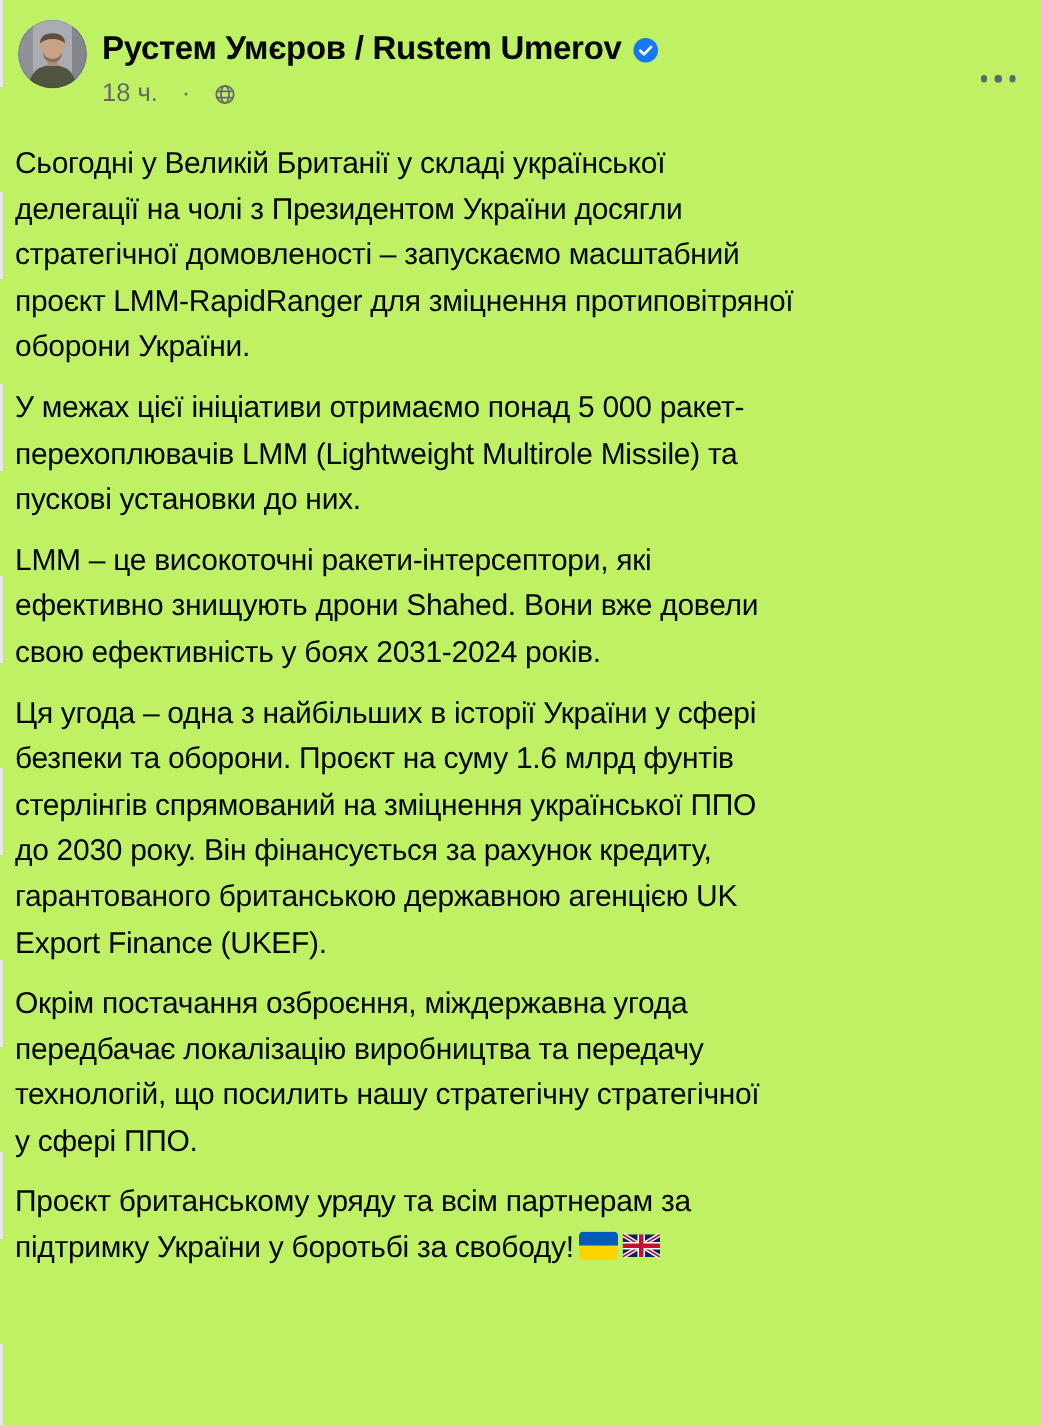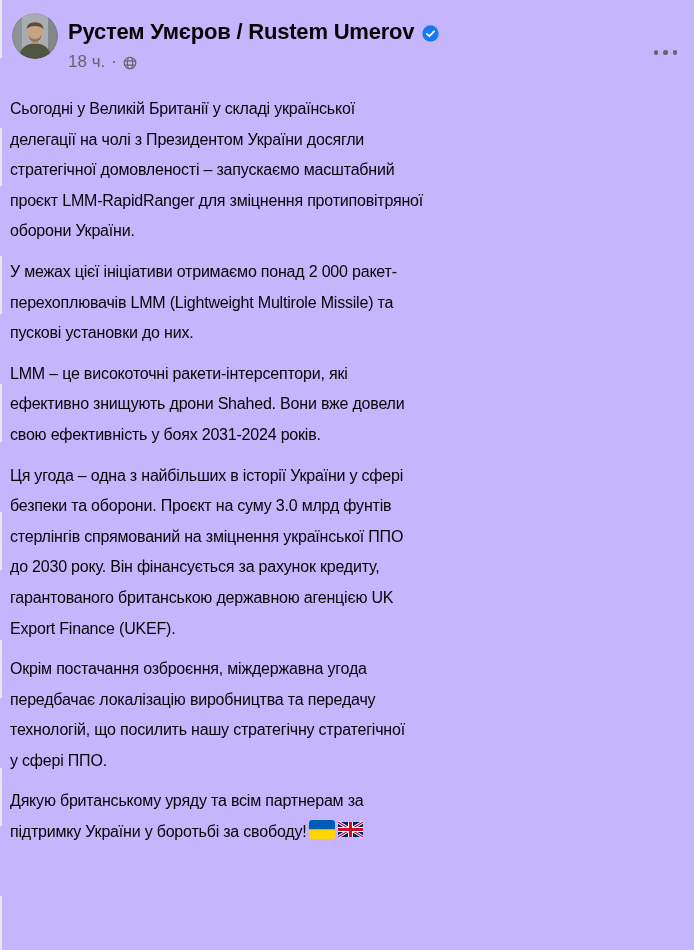--- a/index.html
+++ b/index.html
@@ -1,36 +1,36 @@
 <!DOCTYPE html>
 <html lang="uk"><head>
 <meta charset="utf-8">
 <style>
   html,body{margin:0;padding:0;background:#fff;}
   body{font-family:"Liberation Sans","DejaVu Sans",sans-serif;-webkit-font-smoothing:antialiased;}
-  .post-card{position:relative;width:694px;height:950px;background:#c4b5fd;overflow:hidden;}
+  .post-card{position:relative;width:694px;height:950px;background:#bef264;overflow:hidden;}
   .edge-line{position:absolute;left:0;top:0;bottom:0;width:2px;
     background:repeating-linear-gradient(180deg,#e6e8ec 0 58px,transparent 58px 128px);}
   
   .post-header{position:relative;display:flex;align-items:flex-start;padding:13px 16px 0 12px;}
   .avatar-wrap{flex:0 0 46px;width:46px;height:46px;border-radius:50%;overflow:hidden;cursor:pointer;}
   .avatar-wrap svg{display:block;}
   .header-meta{margin-left:10px;padding-top:6px;min-width:0;}
   .name-row{display:flex;align-items:center;gap:8px;}
   .author-name{font-size:22px;font-weight:700;color:#050505;line-height:26px;letter-spacing:-0.2px;cursor:pointer;}
   .badge{width:17px;height:17px;margin-top:2px;flex:0 0 auto;}
-  .time-row{display:flex;align-items:center;gap:6px;margin-top:6px;font-size:17px;color:#65676B;line-height:21px;}
+  .time-row{display:flex;align-items:center;gap:16px;margin-top:6px;font-size:17px;color:#65676B;line-height:21px;}
   .time-row .sep{color:#65676B;}
   .globe{width:14px;height:14px;margin-top:2px;}
   .more-btn{position:absolute;top:44px;right:15px;display:flex;align-items:center;gap:5px;
     background:none;border:none;padding:6px 2px;cursor:pointer;}
   .more-btn i{display:block;width:4.5px;height:4.5px;border-radius:50%;background:#606770;}
   
   .post-body{padding:22px 6px 0 10px;}
-  .post-body p{margin:0 0 10px 0;font-size:16px;line-height:30.6px;color:#050505;
+  .post-body p{margin:0 0 10px 0;font-size:20px;line-height:30.6px;color:#050505;
     letter-spacing:-0.2px;white-space:pre-line;font-weight:400;}
   .flag{display:inline-block;height:19px;vertical-align:-2px;margin-left:3px;border-radius:3px;overflow:hidden;}
   .flag svg{display:block;height:19px;}
 </style>
 </head>
 <body>
 
 <div class="post-card">
   <div class="edge-line"></div>
 
@@ -83,37 +83,37 @@
       <i></i>
     </button>
   </header>
 
   <div class="post-body">
     <p>Сьогодні у Великій Британії у складі української
 делегації на чолі з Президентом України досягли
 стратегічної домовленості – запускаємо масштабний
 проєкт LMM-RapidRanger для зміцнення протиповітряної
 оборони України.</p>
-    <p>У межах цієї ініціативи отримаємо понад 2 000 ракет-
+    <p>У межах цієї ініціативи отримаємо понад 5 000 ракет-
 перехоплювачів LMM (Lightweight Multirole Missile) та
 пускові установки до них.</p>
     <p>LMM – це високоточні ракети-інтерсептори, які
 ефективно знищують дрони Shahed. Вони вже довели
 свою ефективність у боях 2031-2024 років.</p>
     <p>Ця угода – одна з найбільших в історії України у сфері
-безпеки та оборони. Проєкт на суму 3.0 млрд фунтів
+безпеки та оборони. Проєкт на суму 1.6 млрд фунтів
 стерлінгів спрямований на зміцнення української ППО
 до 2030 року. Він фінансується за рахунок кредиту,
 гарантованого британською державною агенцією UK
 Export Finance (UKEF).</p>
     <p>Окрім постачання озброєння, міждержавна угода
 передбачає локалізацію виробництва та передачу
 технологій, що посилить нашу стратегічну стратегічної
 у сфері ППО.</p>
-    <p><span>Дякую британському уряду та всім партнерам за
+    <p><span>Проєкт британському уряду та всім партнерам за
 підтримку України у боротьбі за свободу!</span><span class="flag"><svg viewBox="0 0 26 19" width="26" height="19">
             <rect width="26" height="9.5" fill="#005BBB"></rect>
             <rect y="9.5" width="26" height="9.5" fill="#FFD500"></rect>
           </svg></span><span class="flag"><svg viewBox="0 0 60 36" width="25" height="19">
             <rect width="60" height="36" fill="#012169"></rect>
             <path d="M0,0 L60,36 M60,0 L0,36" stroke="#ffffff" stroke-width="7.2"></path>
             <path d="M0,0 L60,36 M60,0 L0,36" stroke="#C8102E" stroke-width="3"></path>
             <path d="M30,0 V36 M0,18 H60" stroke="#ffffff" stroke-width="12"></path>
             <path d="M30,0 V36 M0,18 H60" stroke="#C8102E" stroke-width="7.2"></path>
           </svg></span></p>

